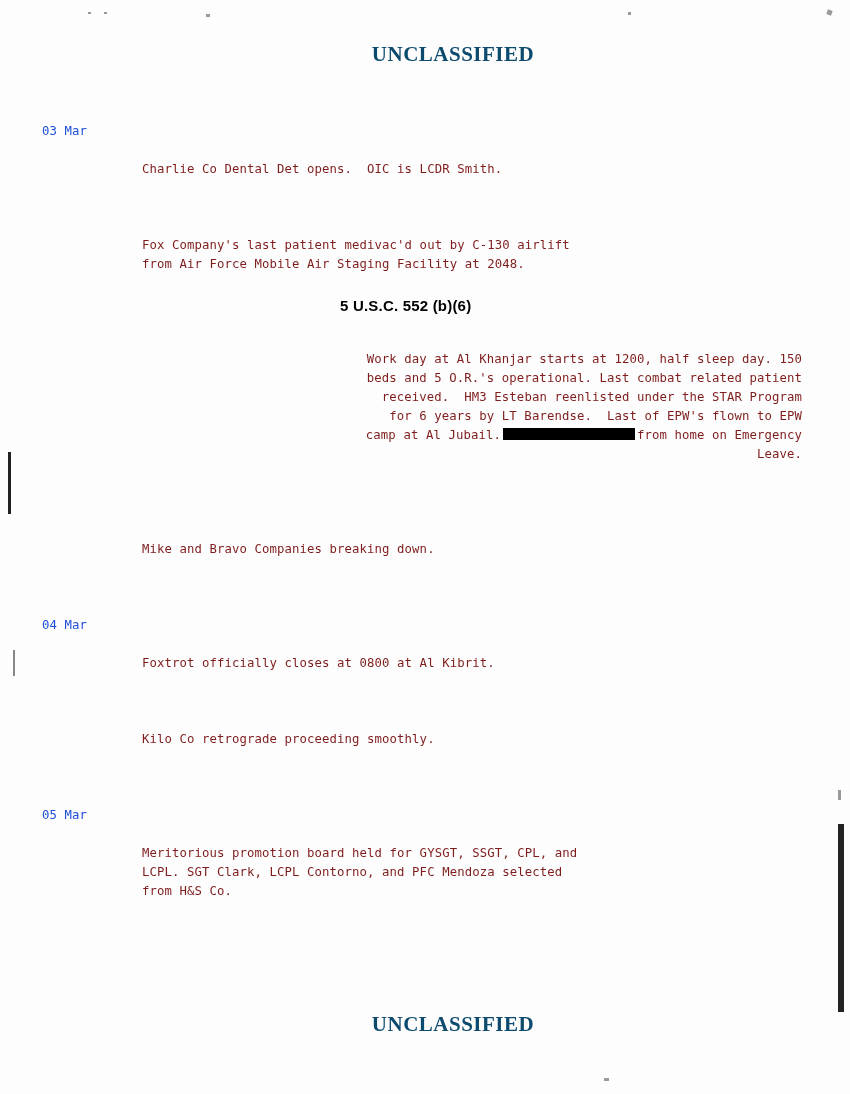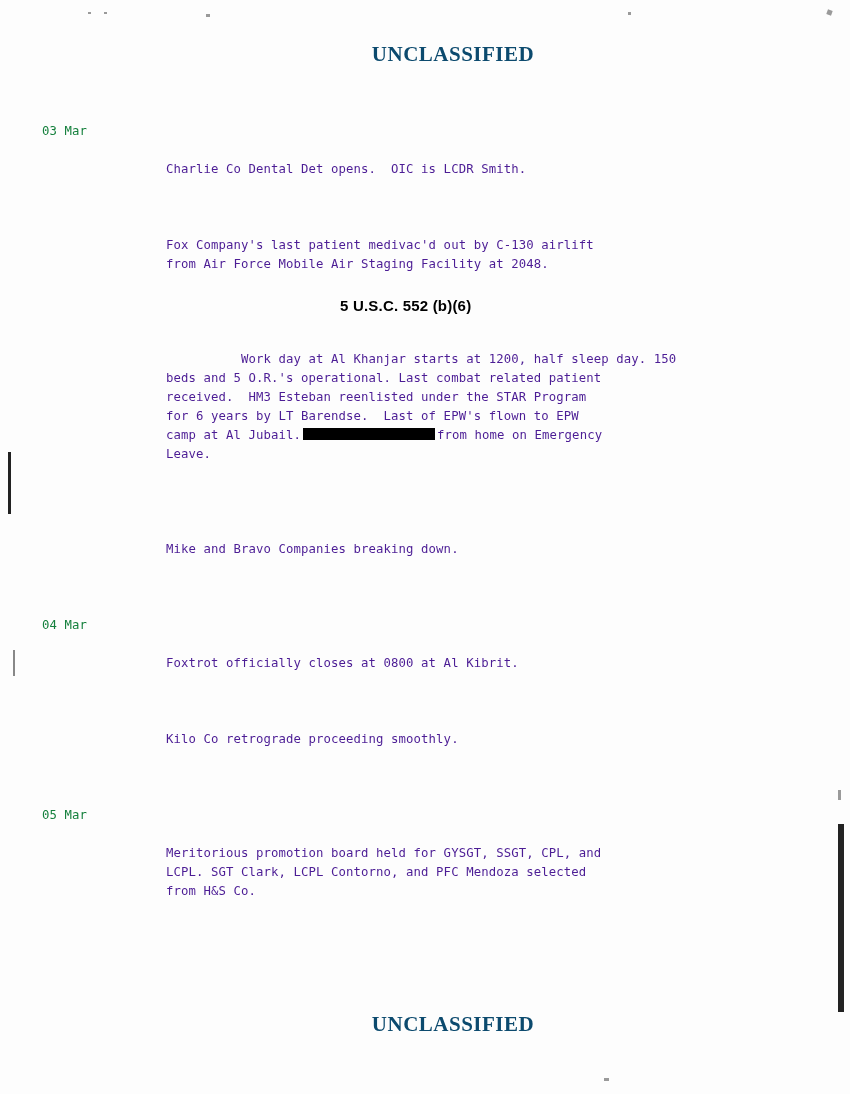--- a/index.html
+++ b/index.html
@@ -60,33 +60,32 @@
     align-items: flex-start;
     margin-bottom: 0;
   }
 
   .date-col {
     width: 100px;
     flex: 0 0 100px;
     font-family: "DejaVu Sans Mono", monospace;
     font-size: 12.3px;
     line-height: 19px;
-    color: #15803d;
+    color: #1d4ed8;
     letter-spacing: 0.1px;
   }
 
   .text-col {
     flex: 1 1 auto;
     font-family: "DejaVu Sans Mono", monospace;
     font-size: 12.3px;
     line-height: 19px;
-    color: #4c1d95;
+    color: #7f1d1d;
     letter-spacing: 0.1px;
     white-space: pre-wrap;
-    margin-left: 24px;
   }
 
   .para {
     margin-bottom: 19px;
     position: relative;
   }
   .para:last-child { margin-bottom: 19px; }
   .redaction-bar {
     display: inline-block;
     background: #000;
@@ -128,21 +127,21 @@
   <div class="classification top">UNCLASSIFIED</div>
 
   <div class="body-block">
 
     <div class="entry">
       <div class="date-col">03 Mar</div>
       <div class="text-col">
         <div class="para">Charlie Co Dental Det opens.  OIC is LCDR Smith.</div>
         <div class="para">Fox Company's last patient medivac'd out by C-130 airlift
 from Air Force Mobile Air Staging Facility at 2048.</div>
-        <div class="para" style="margin-bottom:19px;">
+        <div class="para" style="margin-bottom:19px;text-align:right;">
           <span>Work day at Al Khanjar starts at 1200, half sleep day. 150
 beds and 5 O.R.'s operational. Last combat related patient
 received.  HM3 Esteban reenlisted under the STAR Program
 for 6 years by LT Barendse.  Last of EPW's flown to EPW
 camp at Al Jubail.</span><span class="redaction-bar"></span><span>from home on Emergency</span><br><span>Leave.</span>
         </div>
         <div class="para">Mike and Bravo Companies breaking down.</div>
       </div>
     </div>
 

